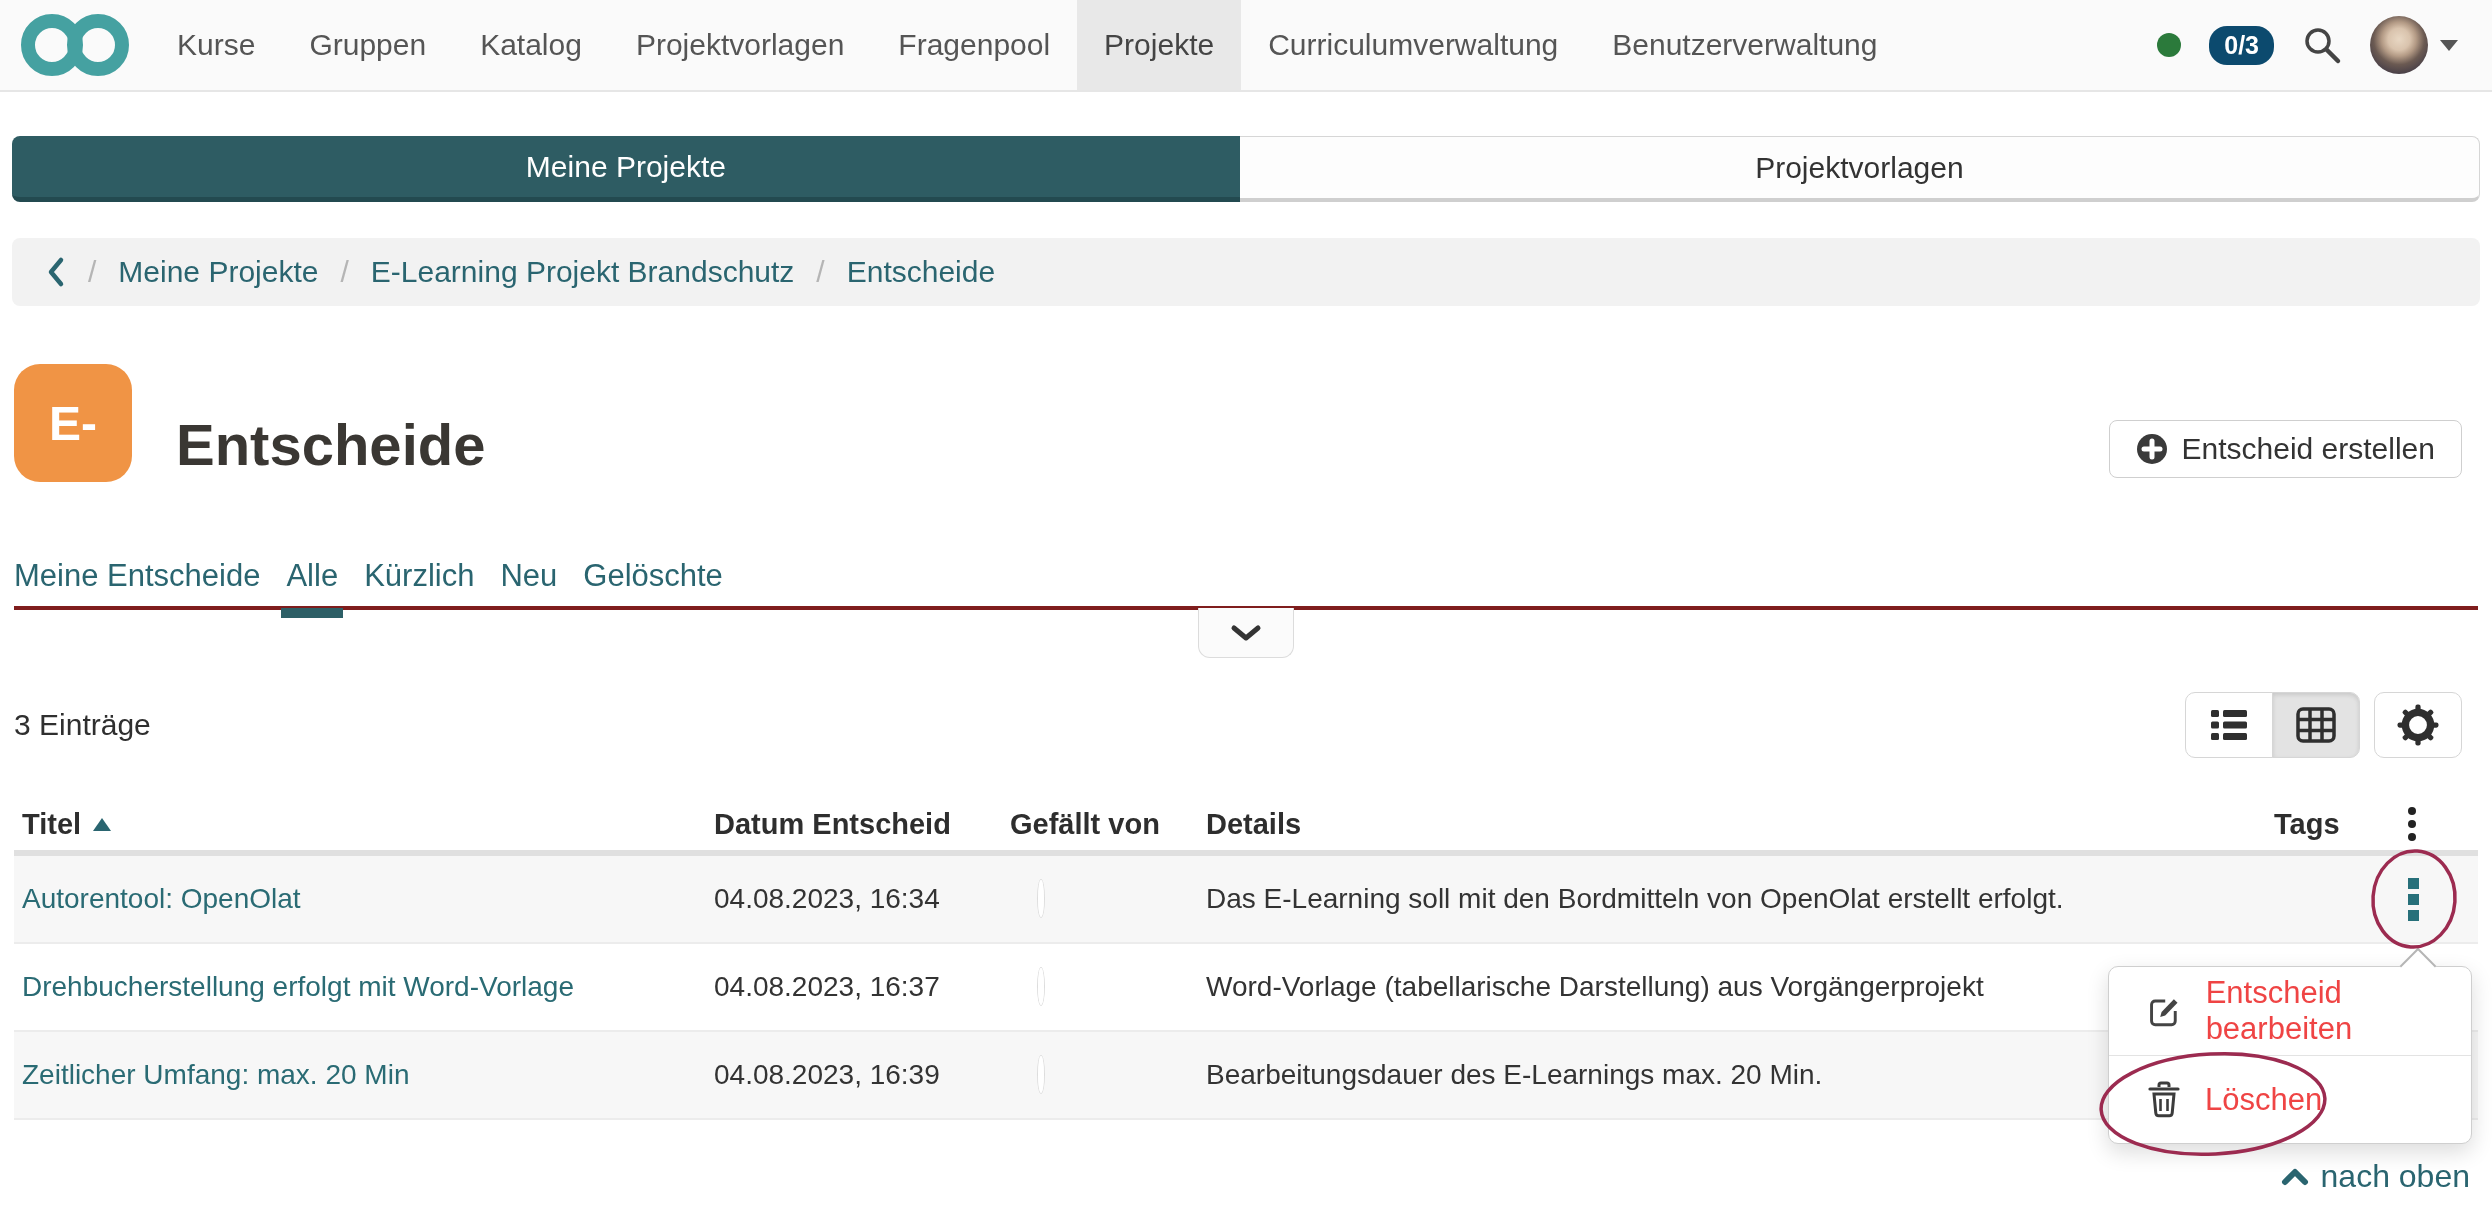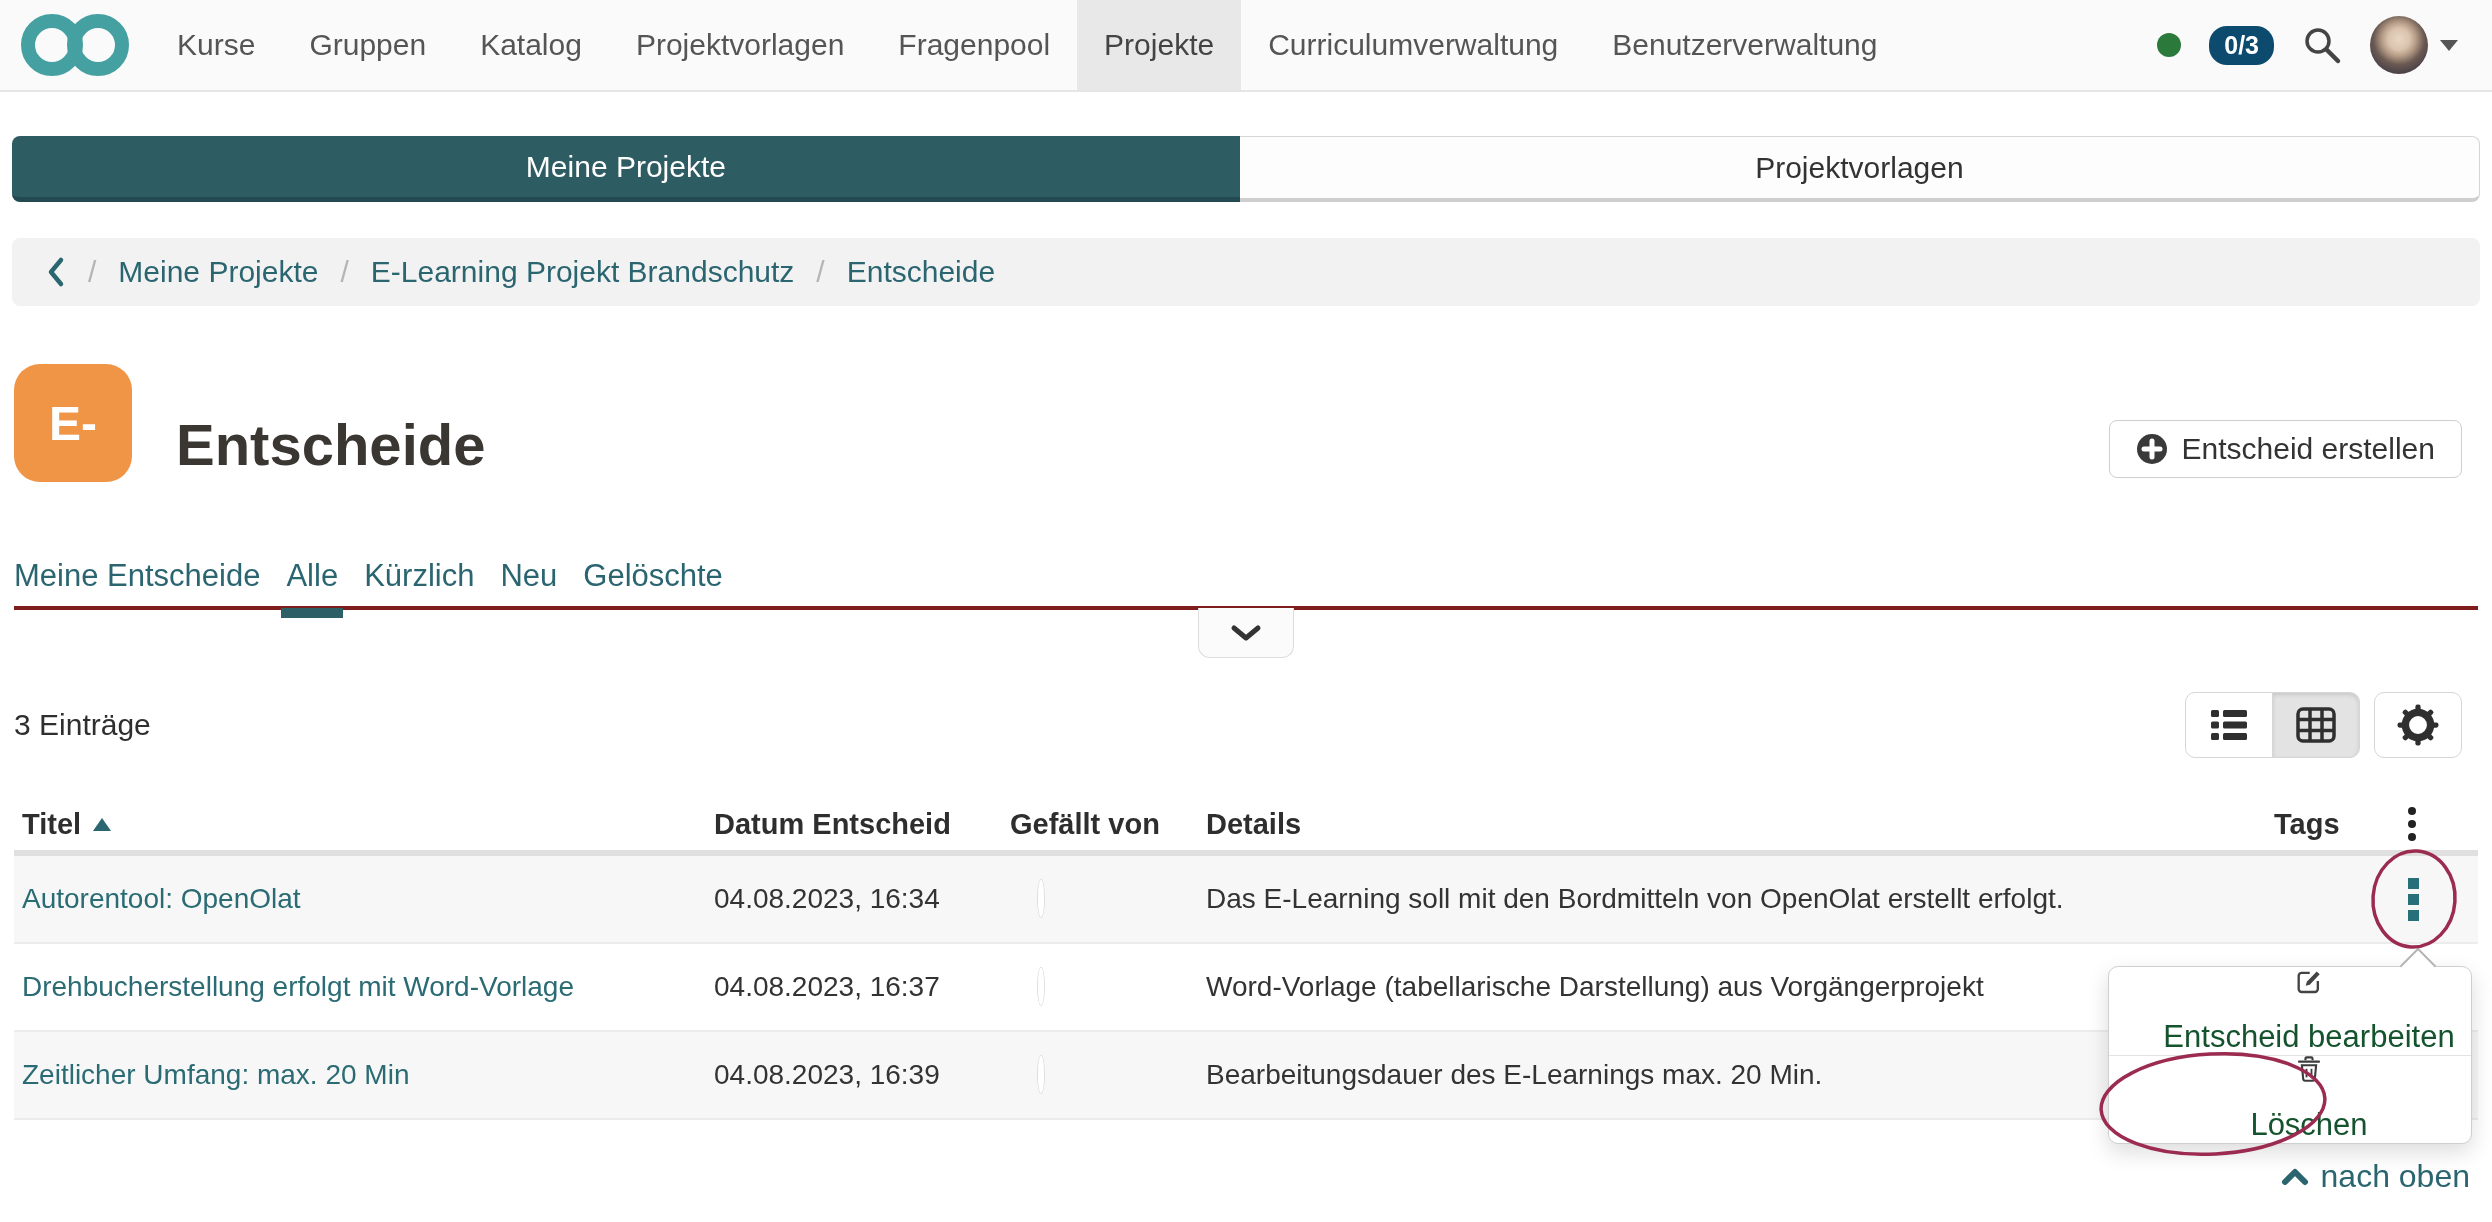--- a/index.html
+++ b/index.html
@@ -124,21 +124,21 @@
   
   .context-menu {
     position:absolute; left:2108px; top:966px; width:364px; z-index:40;
     background:#fff; border:1px solid #cfcfcf; border-radius:10px;
     box-shadow:0 8px 22px rgba(0,0,0,.14);
   }
   .menu-caret {
     position:absolute; top:-14px; left:296px; width:26px; height:26px; background:#fff;
     transform:rotate(45deg); border-left:2px solid #b5b5b5; border-top:2px solid #b5b5b5;
   }
-  .menu-item { height:88px; display:flex; align-items:center; gap:24px; padding-left:38px; font-size:31px; color:#14532d; cursor:pointer;flex-direction:column; }
+  .menu-item { height:88px; display:flex; align-items:center; gap:24px; padding-left:38px; font-size:31px; color:#ef4444; cursor:pointer; }
   .menu-item + .menu-item { border-top:1px solid #e3e3e3; }
 
   
   .annotations { position:absolute; inset:0; width:2492px; height:1222px; z-index:50; pointer-events:none; }
 
   
   .back-to-top {
     position:absolute; right:22px; top:1158px; display:flex; align-items:center; gap:12px;
     color:#2a6570; font-size:32px; cursor:pointer;
   }

